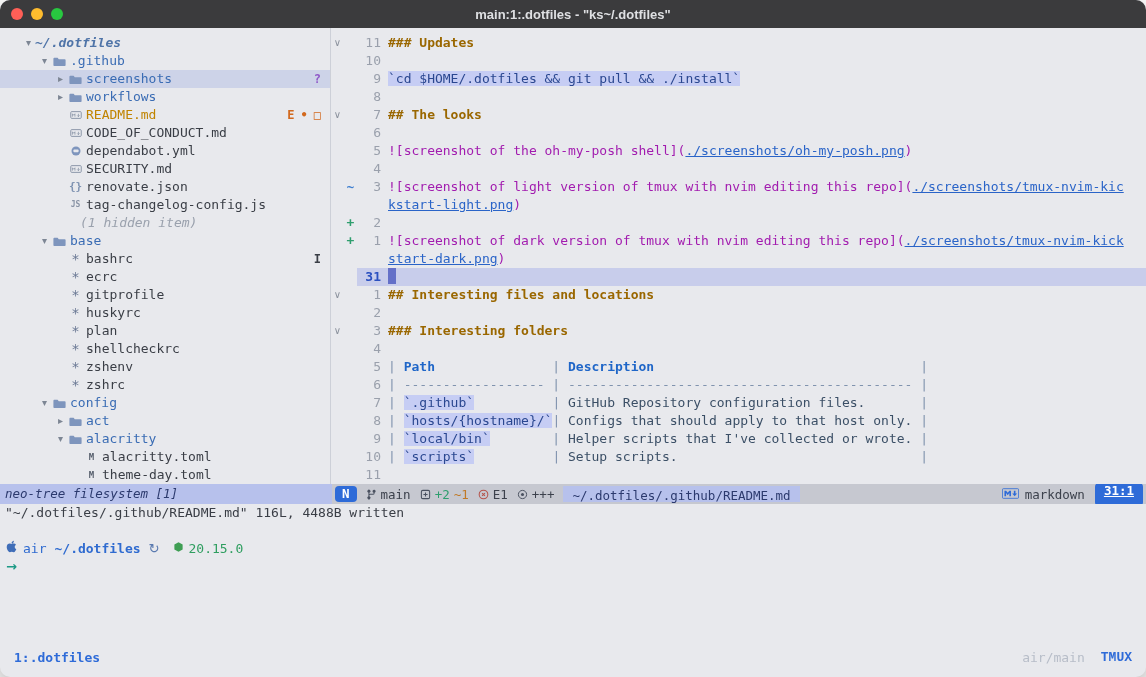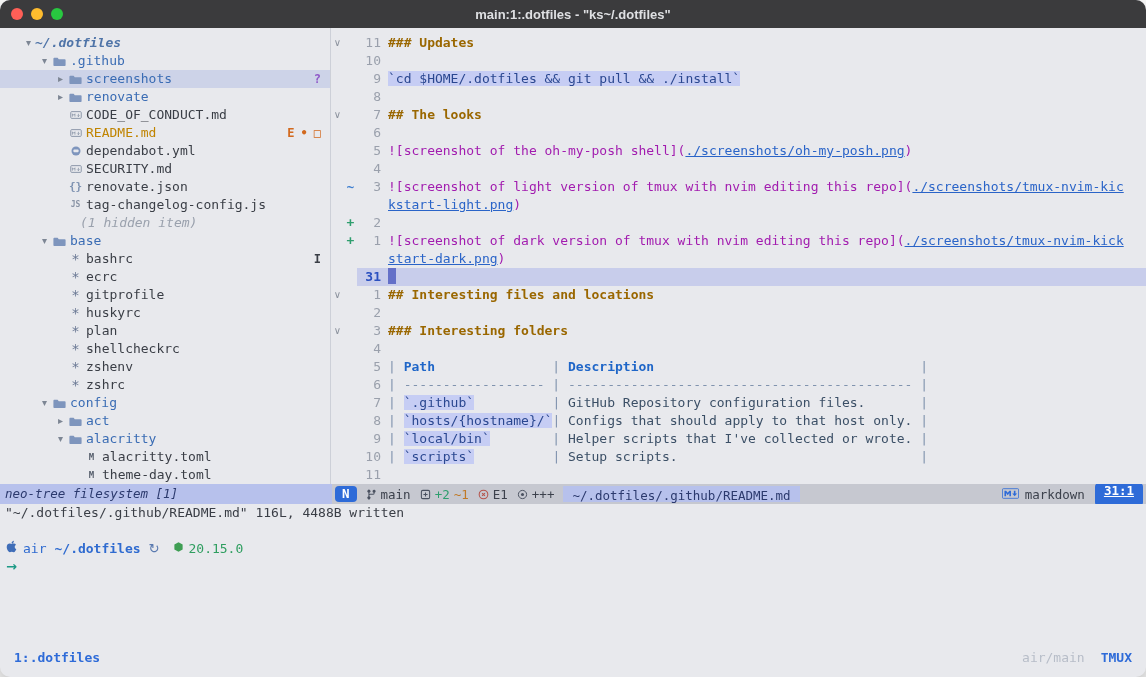--- a/index.html
+++ b/index.html
@@ -77,21 +77,21 @@
   .prompt-line{height:18px;line-height:18px;display:flex;align-items:center;white-space:pre;}
   .p-host{color:#2f6bd0;margin-left:6px;}
   .p-cwd{color:#2f6bd0;font-weight:bold;margin-left:8px;}
   .p-sync{color:#5a7ab0;margin-left:8px;}
   .p-node{display:inline-flex;align-items:center;gap:4px;margin-left:14px;color:#2f9e60;}
   .arrow-line{height:18px;line-height:18px;color:#1d9a86;font-weight:bold;}
   .tmuxbar{height:24px;flex:0 0 24px;margin-bottom:8px;display:flex;align-items:center;padding:0 14px;}
   .t-left{color:#2e6bd8;font-weight:600;}
   .t-fill{flex:1;}
   .t-session{color:#b7bdc8;margin-right:16px;}
-  .t-name{color:#2e6bd8;font-weight:600;}
+  .t-name{color:#2e6bd8;font-weight:600;font-family:Liberation Mono, monospace;}
 </style>
 </head>
 <body>
 
 <div class="window">
 
   <div class="titlebar">
     <div class="lights">
       <span class="light" style="background:var(--traffic_red)"></span>
       <span class="light" style="background:var(--traffic_yellow)"></span>
@@ -107,29 +107,29 @@
         <div id="neotree-list">
             <div class="trow" style="padding-left: 22px;"><span class="chev">▾</span><span class="lbl lroot">~/.dotfiles</span></div>
             <div class="trow" style="padding-left: 38px;"><span class="chev">▾</span><span class="ticon"><svg width="13" height="13" viewBox="0 0 16 16">
                   <path fill="#7e95bd" d="M1.5 3.5h4.2l1.4 1.8h7.4c.6 0 1 .4 1 1v6.2c0 .6-.4 1-1 1h-13c-.6 0-1-.4-1-1v-8c0-.6.4-1 1-1z"></path>
                 </svg></span><span class="lbl ld">.github</span></div>
             <div class="trow sel" style="padding-left: 54px;"><span class="chev">▸</span><span class="ticon"><svg width="13" height="13" viewBox="0 0 16 16">
                   <path fill="#7e95bd" d="M1.5 3.5h4.2l1.4 1.8h7.4c.6 0 1 .4 1 1v6.2c0 .6-.4 1-1 1h-13c-.6 0-1-.4-1-1v-8c0-.6.4-1 1-1z"></path>
                 </svg></span><span class="lbl ld">screenshots</span><span class="badges"><span style="color:#8f59c8">?</span></span></div>
             <div class="trow" style="padding-left: 54px;"><span class="chev">▸</span><span class="ticon"><svg width="13" height="13" viewBox="0 0 16 16">
                   <path fill="#7e95bd" d="M1.5 3.5h4.2l1.4 1.8h7.4c.6 0 1 .4 1 1v6.2c0 .6-.4 1-1 1h-13c-.6 0-1-.4-1-1v-8c0-.6.4-1 1-1z"></path>
-                </svg></span><span class="lbl ld">renovate</span></div>
+                </svg></span><span class="lbl ld">workflows</span></div>
+            <div class="trow" style="padding-left: 54px;"><span class="spc"></span><span class="ticon"><svg width="14" height="12" viewBox="0 0 16 16">
+                  <rect x="1" y="3.5" width="14" height="9" rx="1.3" fill="none" stroke="#8a95a8" stroke-width="1.3"></rect>
+                  <path d="M3.2 10.2V6.4l1.7 1.9 1.7-1.9v3.8M11.2 6.4v3.8m-1.6-1.6l1.6 1.6 1.6-1.6" stroke="#8a95a8" stroke-width="1.1" fill="none"></path>
+                </svg></span><span class="lbl lf" style="color:#c08400">README.md</span><span class="badges"><span style="color:#d2691e">E</span><span style="color:#d2691e">•</span><span style="color:#d2691e">□</span></span></div>
             <div class="trow" style="padding-left: 54px;"><span class="spc"></span><span class="ticon"><svg width="14" height="12" viewBox="0 0 16 16">
                   <rect x="1" y="3.5" width="14" height="9" rx="1.3" fill="none" stroke="#8a95a8" stroke-width="1.3"></rect>
                   <path d="M3.2 10.2V6.4l1.7 1.9 1.7-1.9v3.8M11.2 6.4v3.8m-1.6-1.6l1.6 1.6 1.6-1.6" stroke="#8a95a8" stroke-width="1.1" fill="none"></path>
                 </svg></span><span class="lbl lf">CODE_OF_CONDUCT.md</span></div>
-            <div class="trow" style="padding-left: 54px;"><span class="spc"></span><span class="ticon"><svg width="14" height="12" viewBox="0 0 16 16">
-                  <rect x="1" y="3.5" width="14" height="9" rx="1.3" fill="none" stroke="#8a95a8" stroke-width="1.3"></rect>
-                  <path d="M3.2 10.2V6.4l1.7 1.9 1.7-1.9v3.8M11.2 6.4v3.8m-1.6-1.6l1.6 1.6 1.6-1.6" stroke="#8a95a8" stroke-width="1.1" fill="none"></path>
-                </svg></span><span class="lbl lf" style="color:#c08400">README.md</span><span class="badges"><span style="color:#d2691e">E</span><span style="color:#d2691e">•</span><span style="color:#d2691e">□</span></span></div>
             <div class="trow" style="padding-left: 54px;"><span class="spc"></span><span class="ticon"><svg width="12" height="12" viewBox="0 0 16 16">
                   <circle cx="8" cy="8" r="6" fill="#7e95bd"></circle>
                   <rect x="4.6" y="6" width="6.8" height="3.6" rx="1" fill="#e8e9ed"></rect>
                 </svg></span><span class="lbl lf">dependabot.yml</span></div>
             <div class="trow" style="padding-left: 54px;"><span class="spc"></span><span class="ticon"><svg width="14" height="12" viewBox="0 0 16 16">
                   <rect x="1" y="3.5" width="14" height="9" rx="1.3" fill="none" stroke="#8a95a8" stroke-width="1.3"></rect>
                   <path d="M3.2 10.2V6.4l1.7 1.9 1.7-1.9v3.8M11.2 6.4v3.8m-1.6-1.6l1.6 1.6 1.6-1.6" stroke="#8a95a8" stroke-width="1.1" fill="none"></path>
                 </svg></span><span class="lbl lf">SECURITY.md</span></div>
             <div class="trow" style="padding-left: 54px;"><span class="spc"></span><span class="ticon"><span class="braces">{}</span></span><span class="lbl lf">renovate.json</span></div>
             <div class="trow" style="padding-left: 54px;"><span class="spc"></span><span class="ticon"><span class="jsi">JS</span></span><span class="lbl lf">tag-changelog-config.js</span></div>

